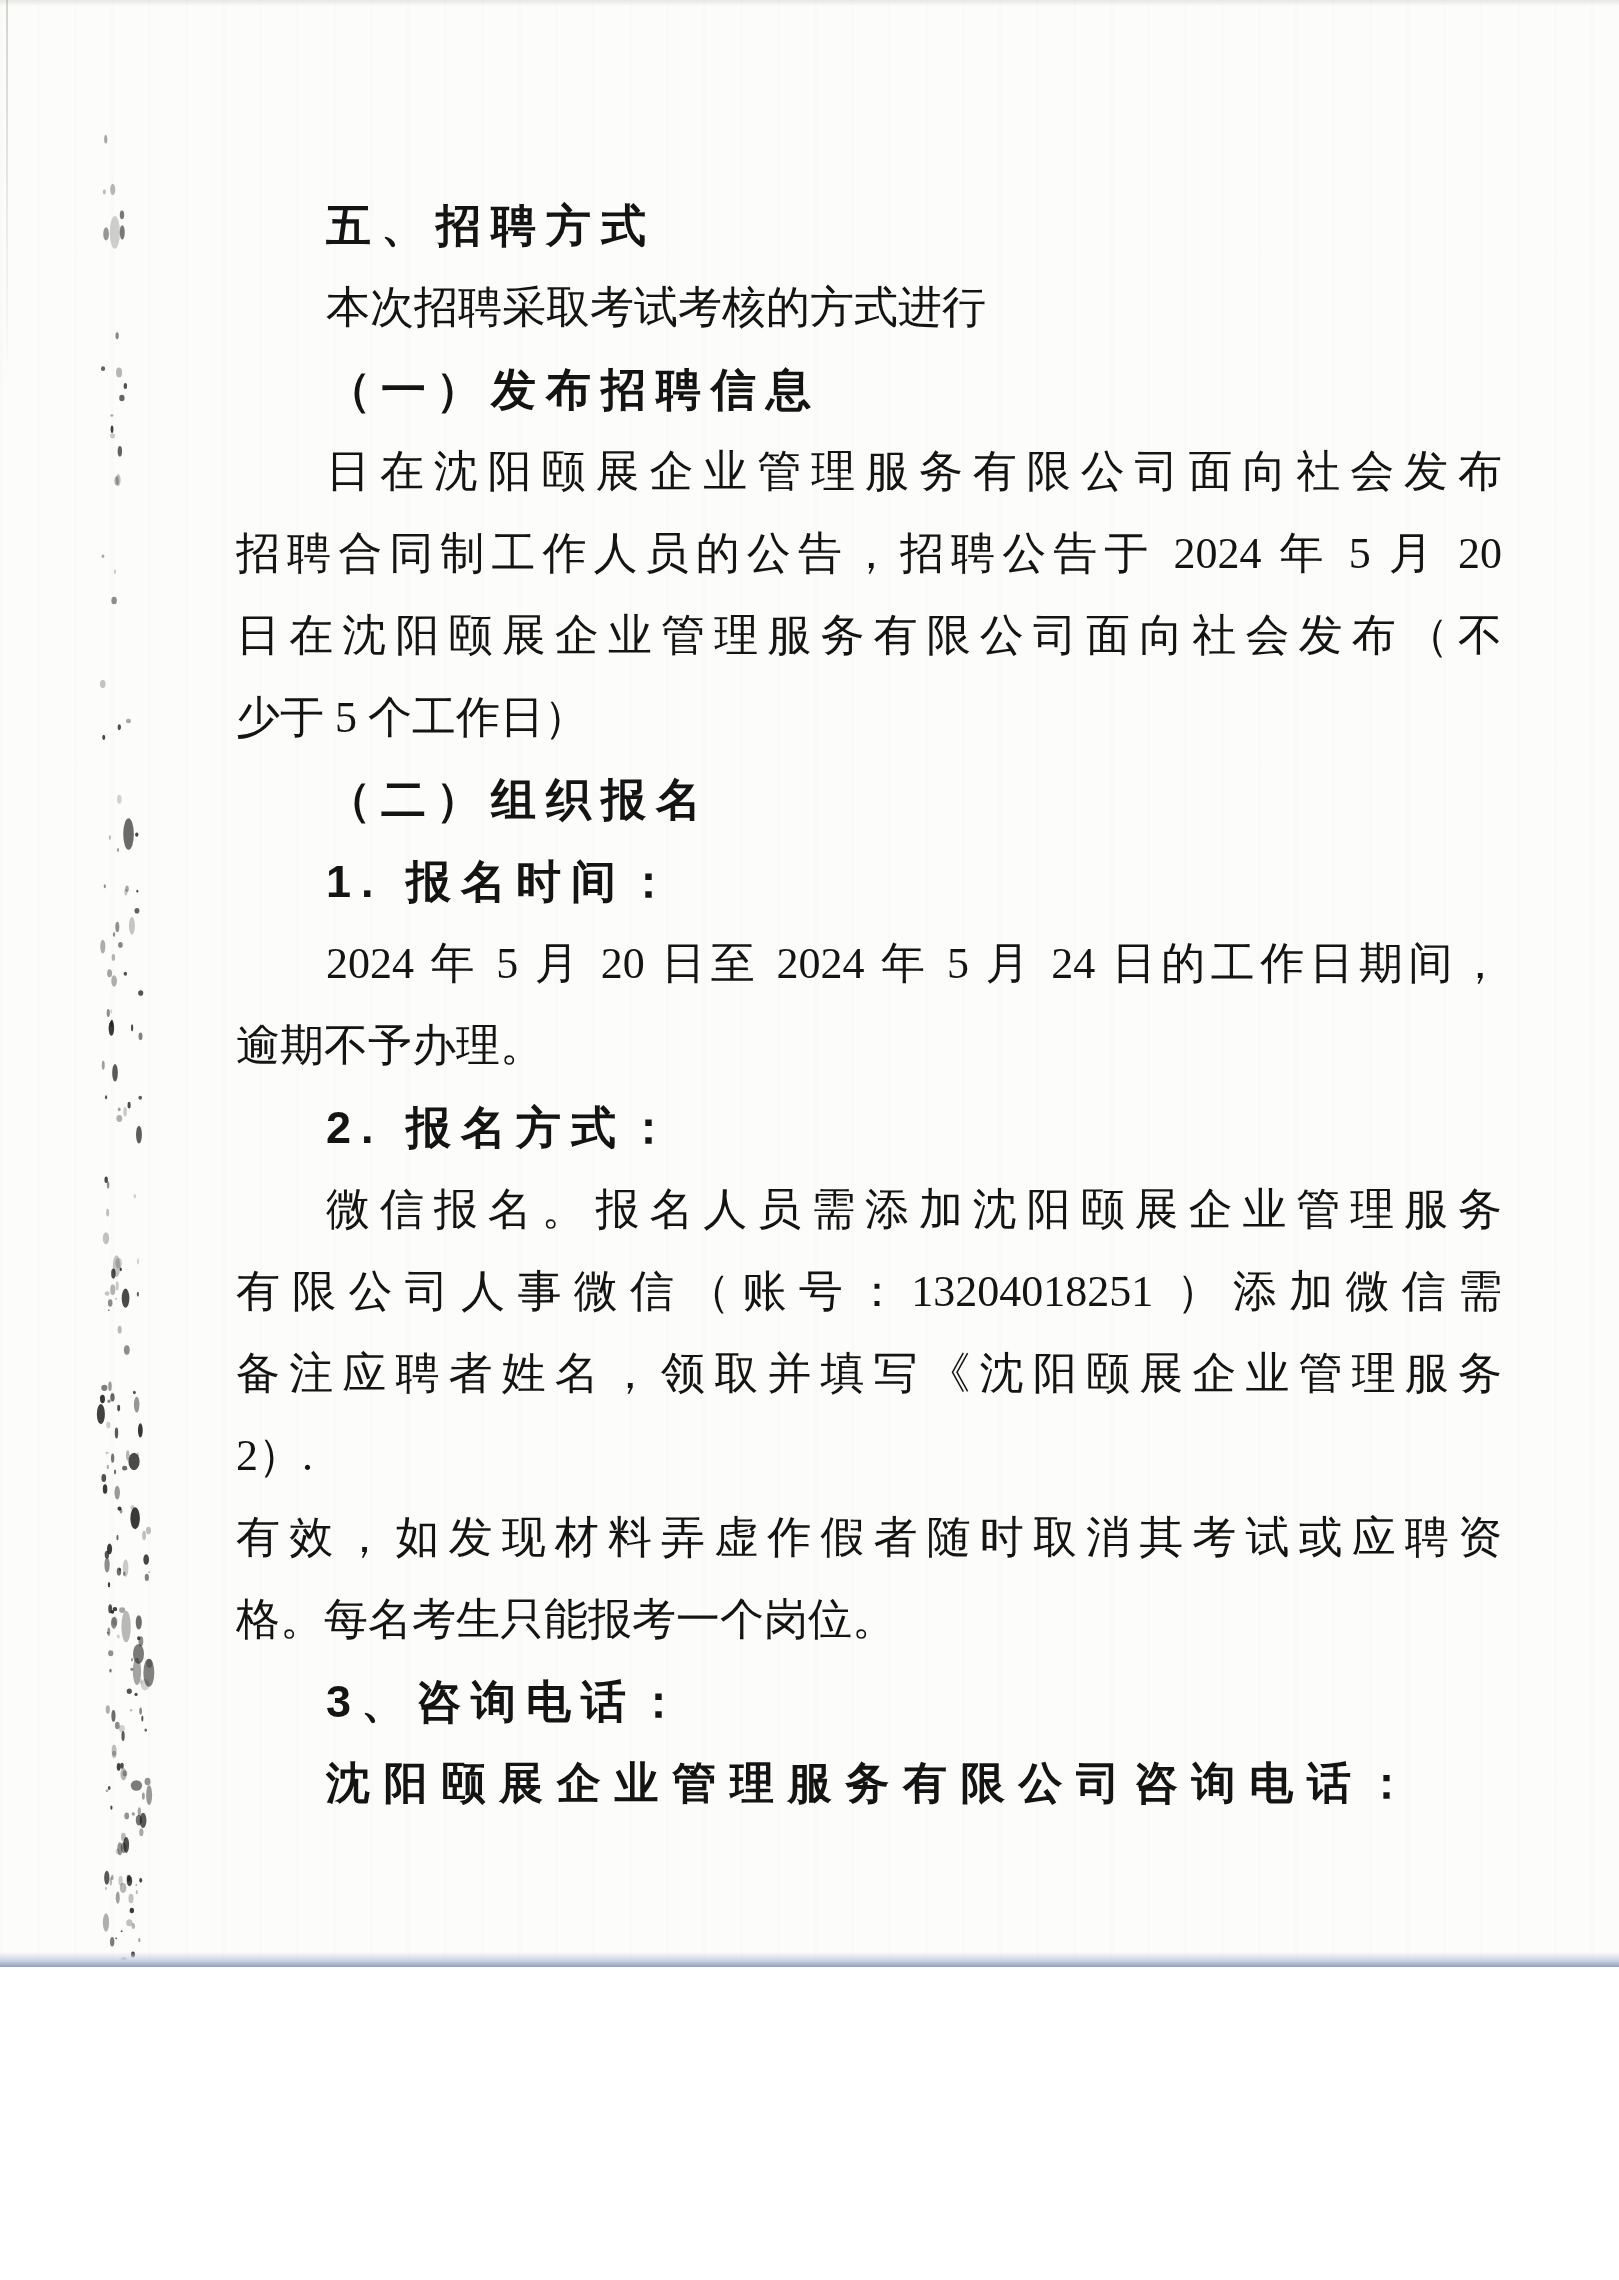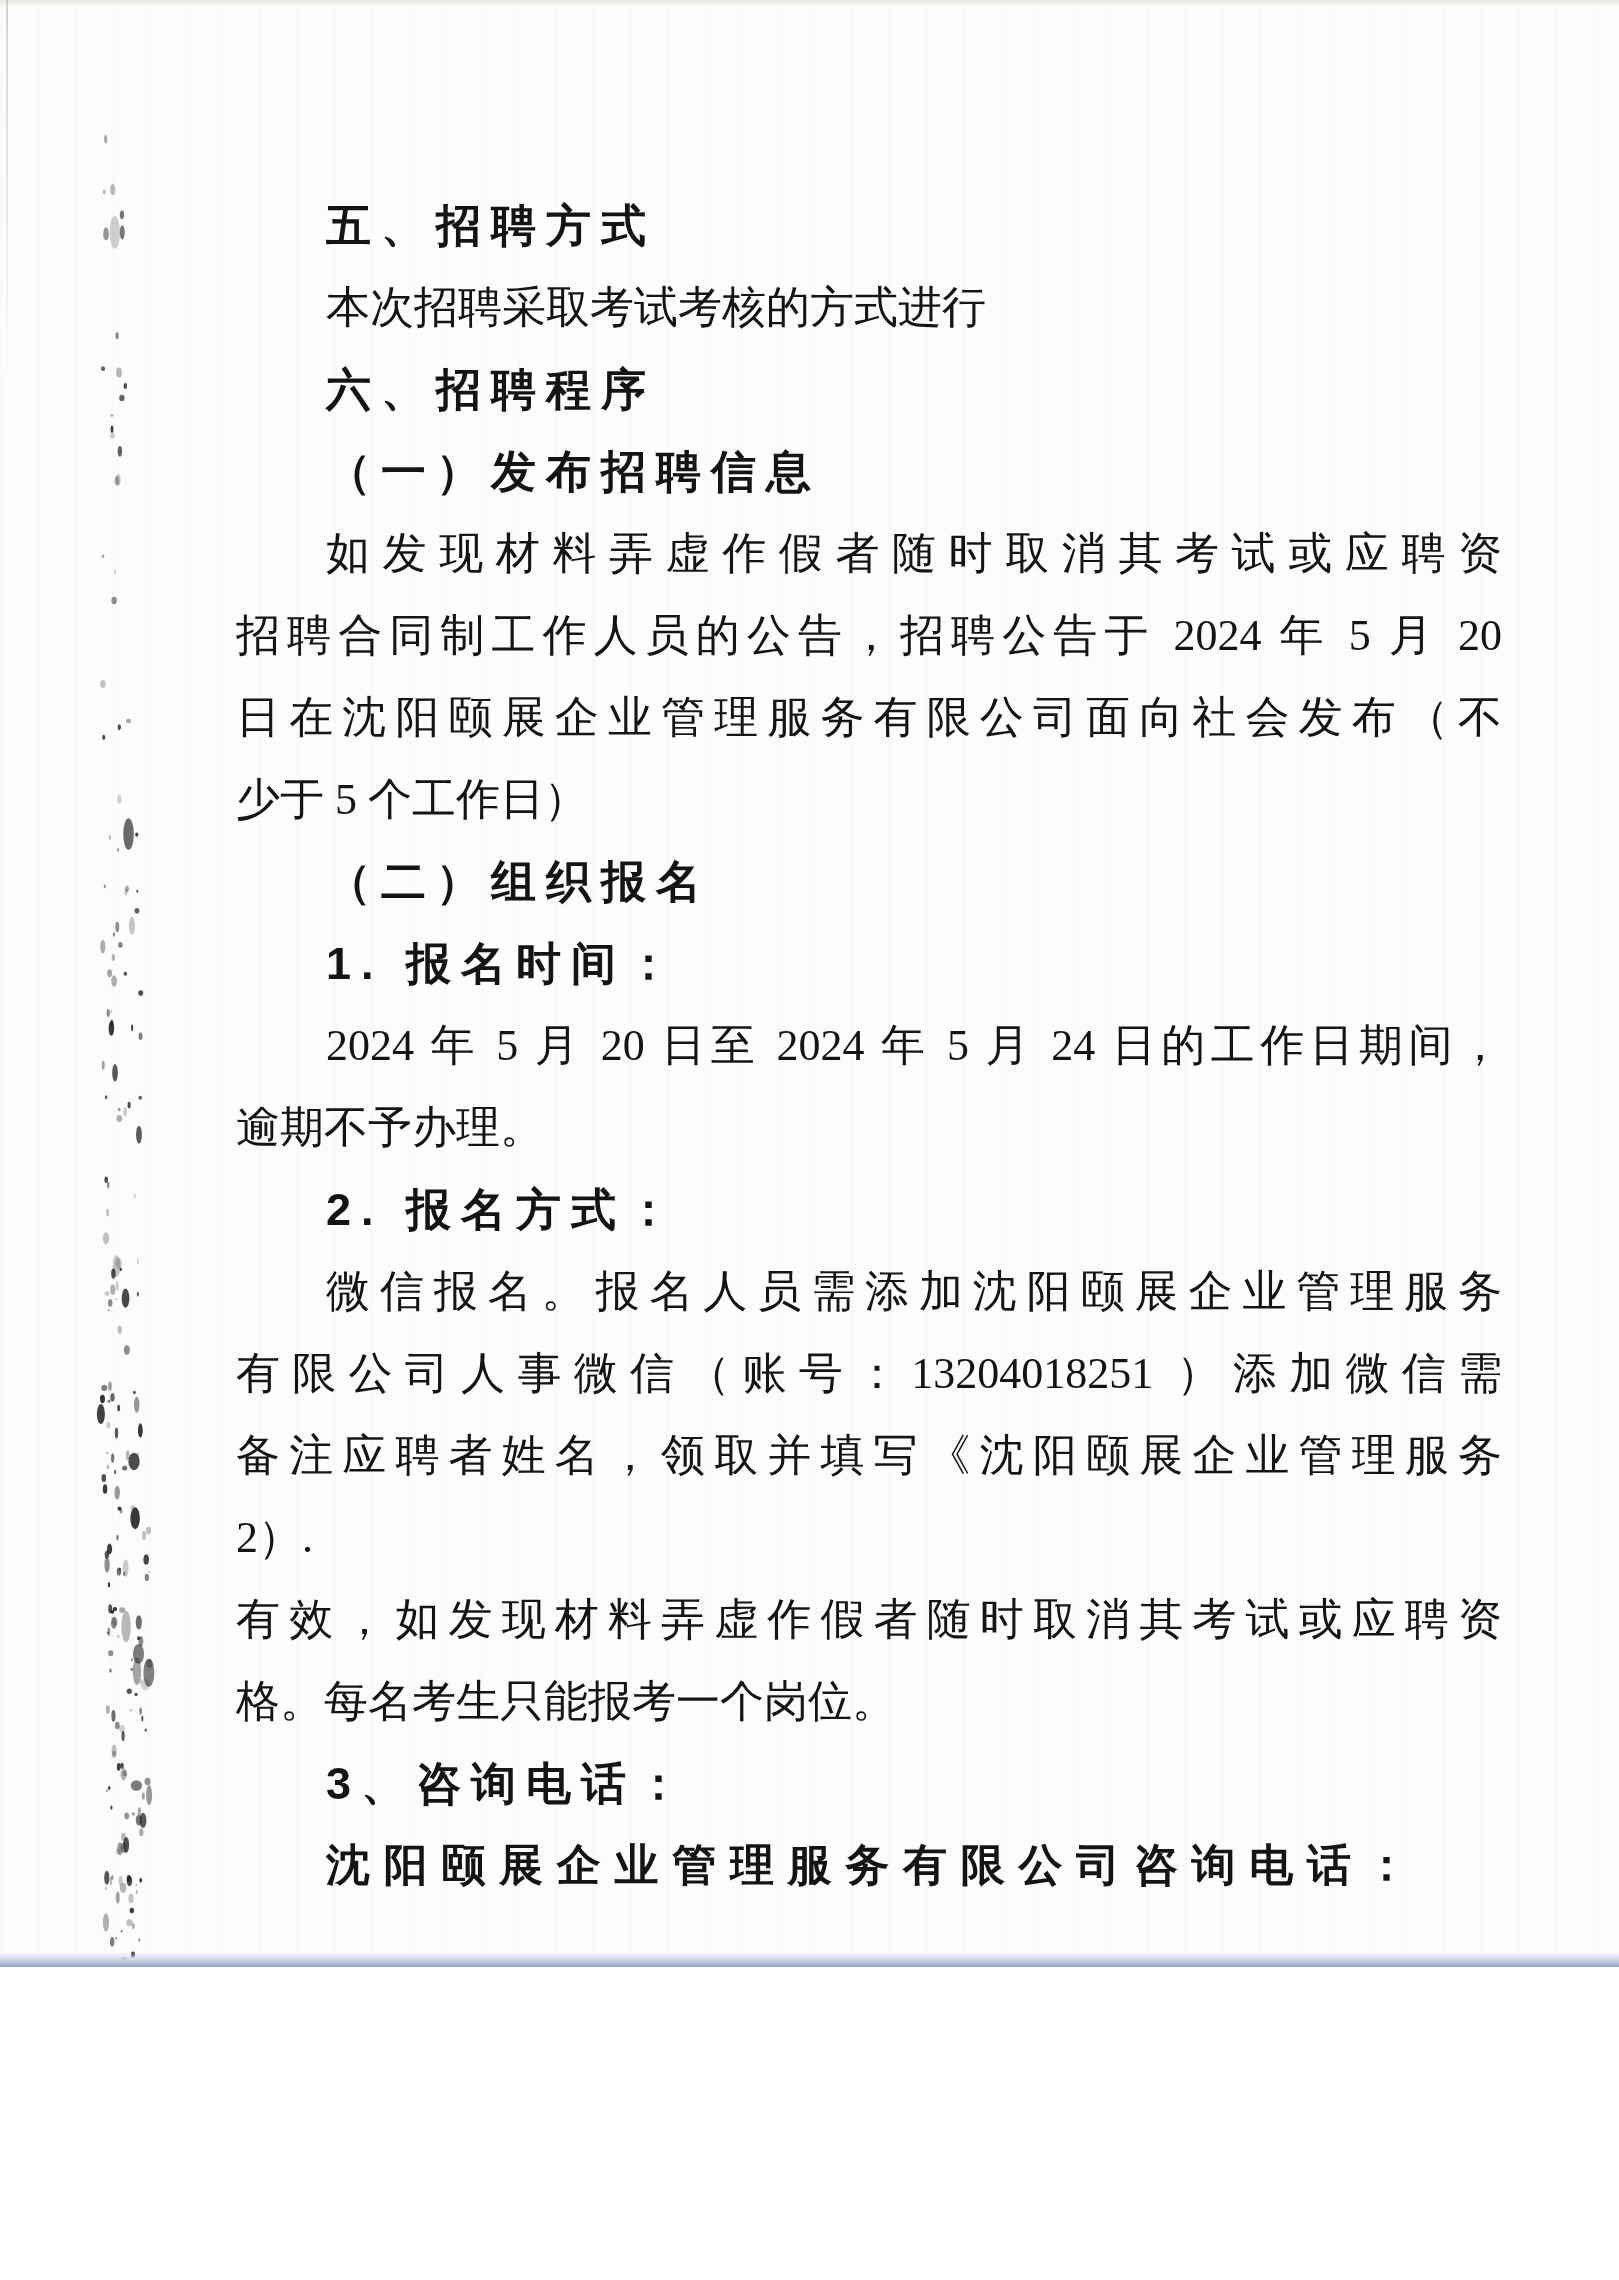--- a/index.html
+++ b/index.html
@@ -309,23 +309,22 @@
       <ellipse cx="121.3" cy="2058.9" rx="1.4" ry="4.4" fill="#1b1b1b" opacity="0.29"></ellipse>
       <ellipse cx="130.8" cy="1651.0" rx="2.2" ry="2.3" fill="#1b1b1b" opacity="0.86"></ellipse>
       <ellipse cx="119.5" cy="2188.7" rx="2.9" ry="9.1" fill="#1b1b1b" opacity="0.73"></ellipse>
       <ellipse cx="123.2" cy="2440.5" rx="2.6" ry="2.2" fill="#1b1b1b" opacity="0.23"></ellipse>
       <ellipse cx="143.4" cy="2077.6" rx="2.8" ry="5.3" fill="#1b1b1b" opacity="0.26"></ellipse>
       <ellipse cx="131.2" cy="2023.3" rx="2.9" ry="7.1" fill="#1b1b1b" opacity="0.46"></ellipse>
     </svg>
   <div class="textblock">
       <div class="line heading indent">五、招聘方式</div>
       <div class="line body indent">本次招聘采取考试考核的方式进行</div>
-      <div class="line heading indent">六、招聘程序</div>
       <div class="line heading indent">（一）发布招聘信息</div>
-      <div class="line body indent justify">如发现材料弄虚作假者随时取消其考试或应聘资</div>
+      <div class="line body indent justify">日在沈阳颐展企业管理服务有限公司面向社会发布</div>
       <div class="line body justify">招聘合同制工作人员的公告，招聘公告于 2024 年 5 月 20</div>
       <div class="line body justify">日在沈阳颐展企业管理服务有限公司面向社会发布（不</div>
       <div class="line body">少于 5 个工作日）</div>
       <div class="line heading indent">（二）组织报名</div>
       <div class="line heading indent">1. 报名时间：</div>
       <div class="line body indent justify">2024 年 5 月 20 日至 2024 年 5 月 24 日的工作日期间，</div>
       <div class="line body">逾期不予办理。</div>
       <div class="line heading indent">2. 报名方式：</div>
       <div class="line body indent justify">微信报名。报名人员需添加沈阳颐展企业管理服务</div>
       <div class="line body justify">有限公司人事微信（账号：13204018251 ）添加微信需</div>

